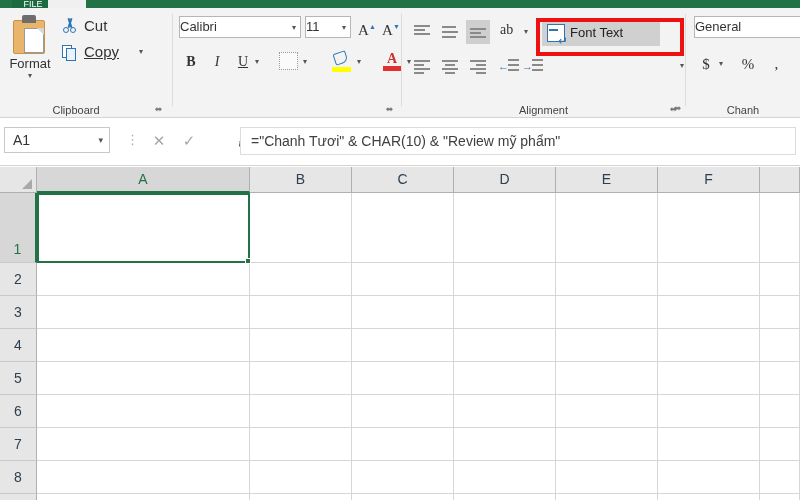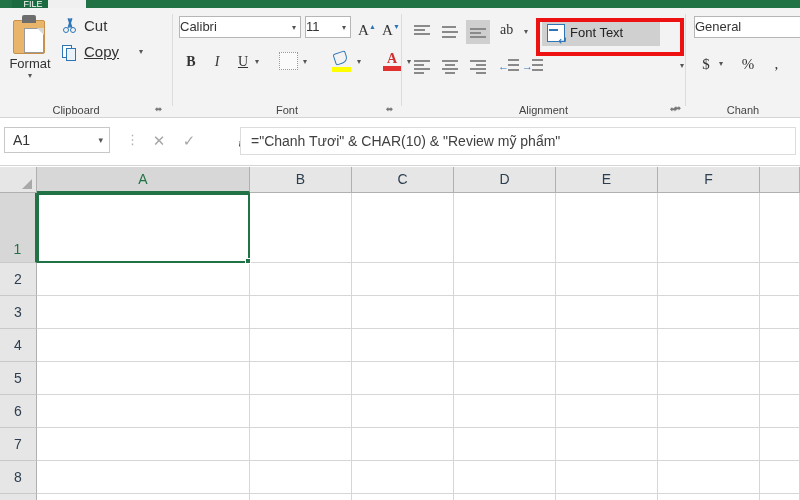--- a/index.html
+++ b/index.html
@@ -375,21 +375,20 @@
       <span class="bar"></span>
     </div>
     <span class="mini-caret" style="left:184px;top:42px;">▾</span>
 
     <div class="fontclr">
       <span class="letter">A</span>
       <span class="bar"></span>
     </div>
     <span class="mini-caret" style="left:234px;top:42px;">▾</span>
 
-    <div class="group-label">Font</div>
     <div class="dlg-launch" style="right:6px;">⬌</div>
   </div>
   <div class="group-sep" style="left:401px;"></div>
 
   <div class="group g-align">
 
     <div class="alignbtn" style="left:8px;top:12px;">
       <span style="top:5px;width:16px;"></span>
         <span style="top:9px;width:11px;"></span>
         <span style="top:13px;width:16px;"></span>

